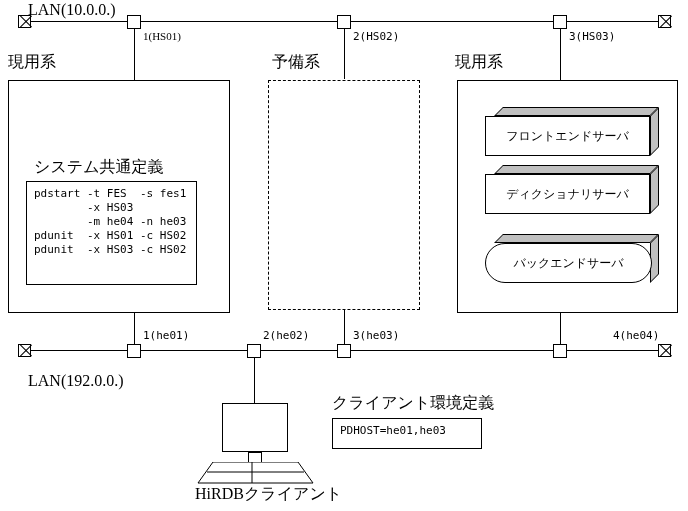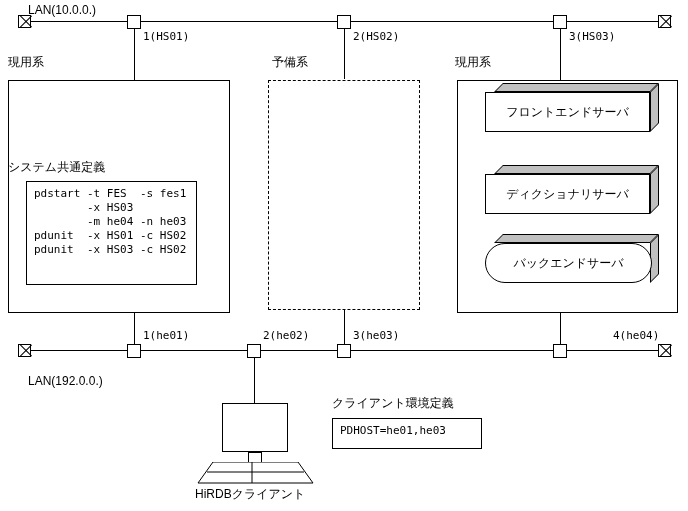--- a/index.html
+++ b/index.html
@@ -32,22 +32,22 @@
   .label {
     position: absolute;
     font-family: "DejaVu Sans Mono", monospace;
     font-size: 11px;
     line-height: 13px;
     color: #000;
     white-space: pre;
   }
   .jlabel {
     position: absolute;
-    font-family: Liberation Sans, sans-serif;
-    font-size: 12px;
+    font-family: Liberation Serif, serif;
+    font-size: 16px;
     line-height: 14px;
     color: #000;
     white-space: pre;
   }
 
   
   .terminator {
     position: absolute;
     width: 13px;
     height: 13px;
@@ -167,52 +167,52 @@
 
 <div id="diagram">
 
   <div class="jlabel" style="left:28px; top:3px;">LAN(10.0.0.)</div>
 
   <div class="terminator" style="left:18px; top:15px;"></div>
   <div class="hline" style="left:31px; top:21px; width:640px;"></div>
   <div class="terminator" style="left:658px; top:15px;"></div>
 
   <div class="node" style="left:127px; top:15px;"></div>
-  <div class="label" style="left:143px; top:30px;">1(HS01)</div>
+  <div class="label" style="left:143px; top:30px;font-family:Liberation Serif, serif;">1(HS01)</div>
   <div class="vline" style="left:134px; top:29px; height:52px;"></div>
 
   <div class="node" style="left:337px; top:15px;"></div>
   <div class="label" style="left:353px; top:30px;">2(HS02)</div>
   <div class="vline" style="left:344px; top:29px; height:50px;"></div>
 
   <div class="node" style="left:553px; top:15px;"></div>
   <div class="label" style="left:569px; top:30px;">3(HS03)</div>
   <div class="vline" style="left:560px; top:29px; height:52px;"></div>
 
   <div class="jlabel" style="left:8px; top:55px;">現用系</div>
 
   <div class="enclosure" style="left:8px; top:80px; width:222px; height:233px;"></div>
 
 
-  <div class="jlabel" style="left:8px; top:160px;">システム共通定義</div>
+  <div class="jlabel" style="left:34px; top:160px;">システム共通定義</div>
   <div class="panel" style="left:26px; top:181px; width:171px; height:104px;">
     <pre>pdstart -t FES  -s fes1
         -x HS03
         -m he04 -n he03
 pdunit  -x HS01 -c HS02
 pdunit  -x HS03 -c HS02</pre>
   </div>
 
   <div class="jlabel" style="left:272px; top:55px;">予備系</div>
   <div class="enclosure dashed" style="left:268px; top:80px; width:152px; height:230px;"></div>
 
   <div class="jlabel" style="left:455px; top:55px;">現用系</div>
   <div class="enclosure" style="left:457px; top:80px; width:221px; height:233px;"></div>
 
-  <div class="slab" style="left:485px; top:92px; width:165px; height:40px;">
+  <div class="slab" style="left:485px; top:116px; width:165px; height:40px;">
     <div class="top" style="left:9px; top:-9px; width:156px; height:9px;"></div>
     <div class="side" style="left:165px; top:0px; width:9px; height:40px;"></div>
     <div class="face" style="left:0; top:0; width:165px; height:40px;">フロントエンドサーバ</div>
   </div>
 
   <div class="slab" style="left:485px; top:174px; width:165px; height:40px;padding-left:28px;">
     <div class="top" style="left:9px; top:-9px; width:156px; height:9px;"></div>
     <div class="side" style="left:165px; top:0px; width:9px; height:40px;"></div>
     <div class="face" style="left:0; top:0; width:165px; height:40px;">ディクショナリサーバ</div>
   </div>

